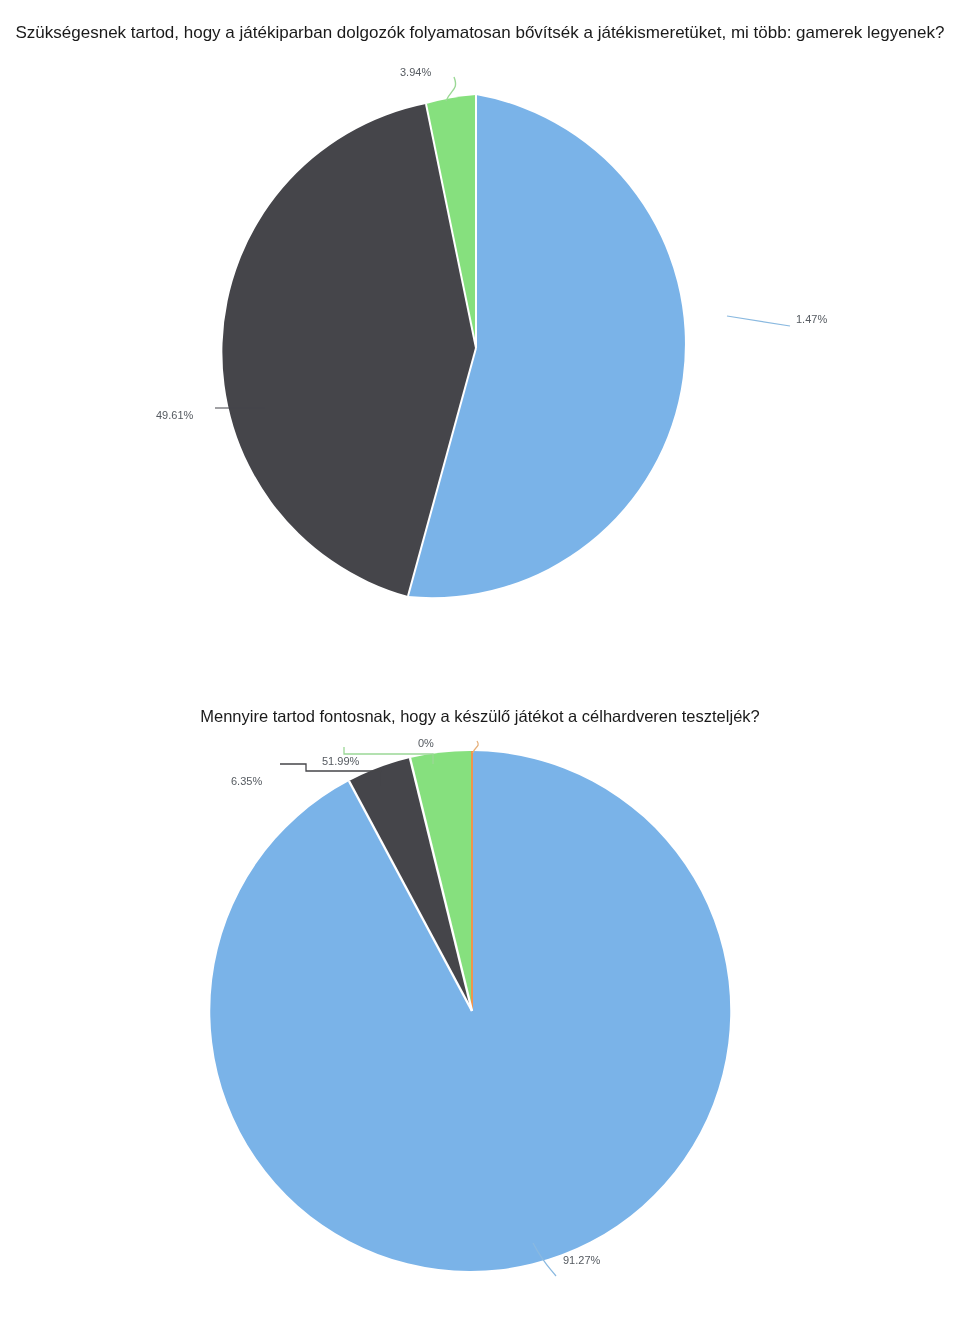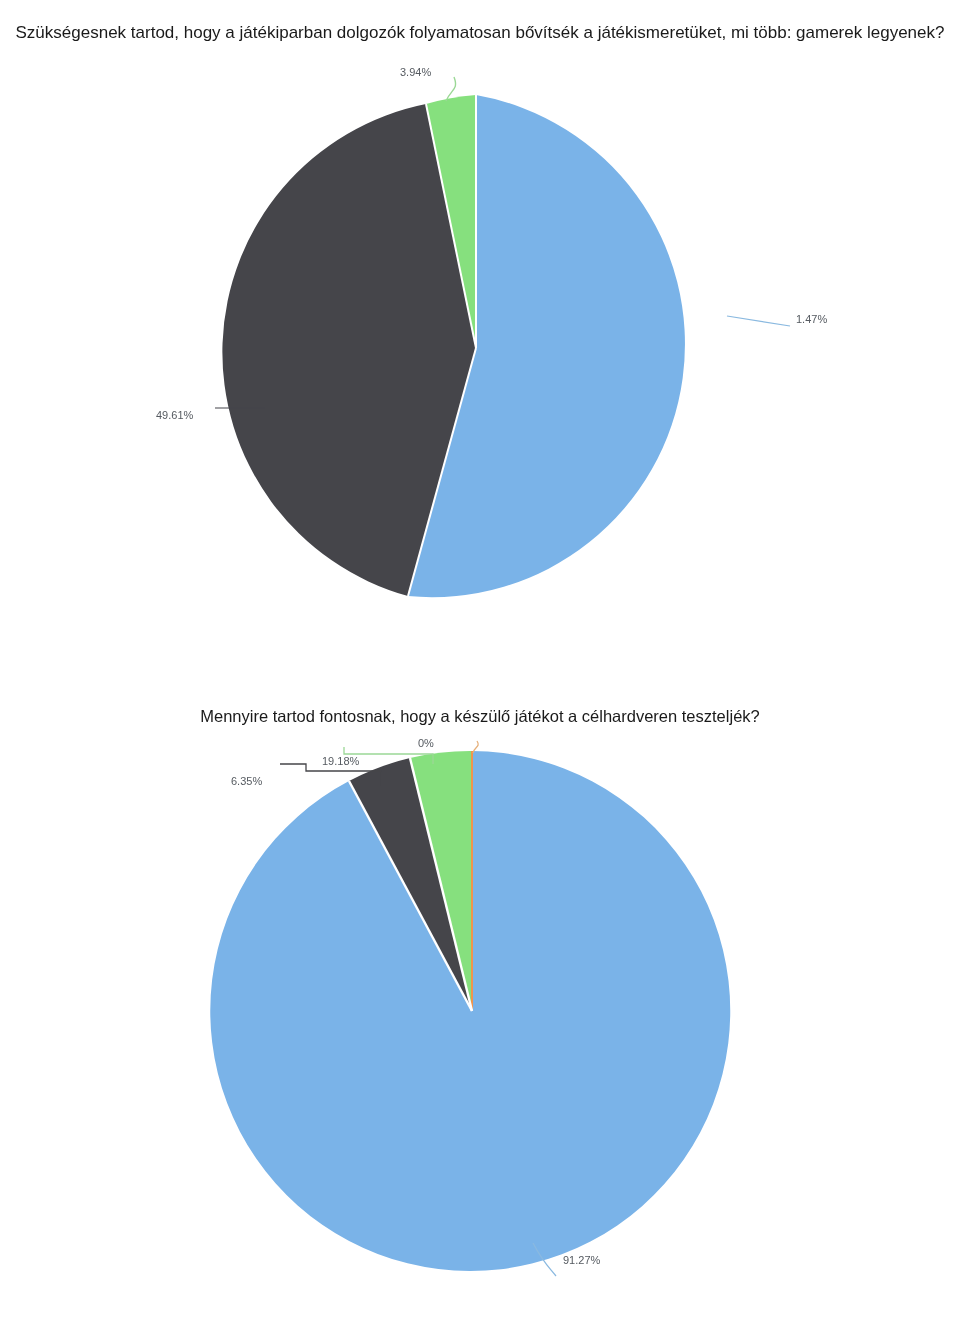--- a/index.html
+++ b/index.html
@@ -129,17 +129,17 @@
       </g>
 
       <path fill="none" stroke="#e6b07a" stroke-width="1.3" d="M 477 16 C 481 22 474 22 473 28"></path>
       <path fill="none" stroke="#9bd896" stroke-width="1.3" d="M 433 39 L 433 29 L 344 29 L 344 22"></path>
       <path fill="none" stroke="#45454A" stroke-width="1.3" d="M 381 61 L 381 46 L 306 46 L 306 39 L 280 39"></path>
       <path fill="none" stroke="#8ab9e0" stroke-width="1.3" d="M 533 518 C 543 537 547 540 556 551"></path>
     </svg>
   </div>
 
   <div class="callout" style="left:418px; top:12px;">0%</div>
-  <div class="callout" style="left:322px; top:30px;">19.18%</div>
+  <div class="callout" style="left:322px; top:30px;">51.99%</div>
   <div class="callout" style="left:231px; top:50px;">6.35%</div>
   <div class="callout" style="left:563px; top:529px;">91.27%</div>
 
 </div>
 
 </body></html>

